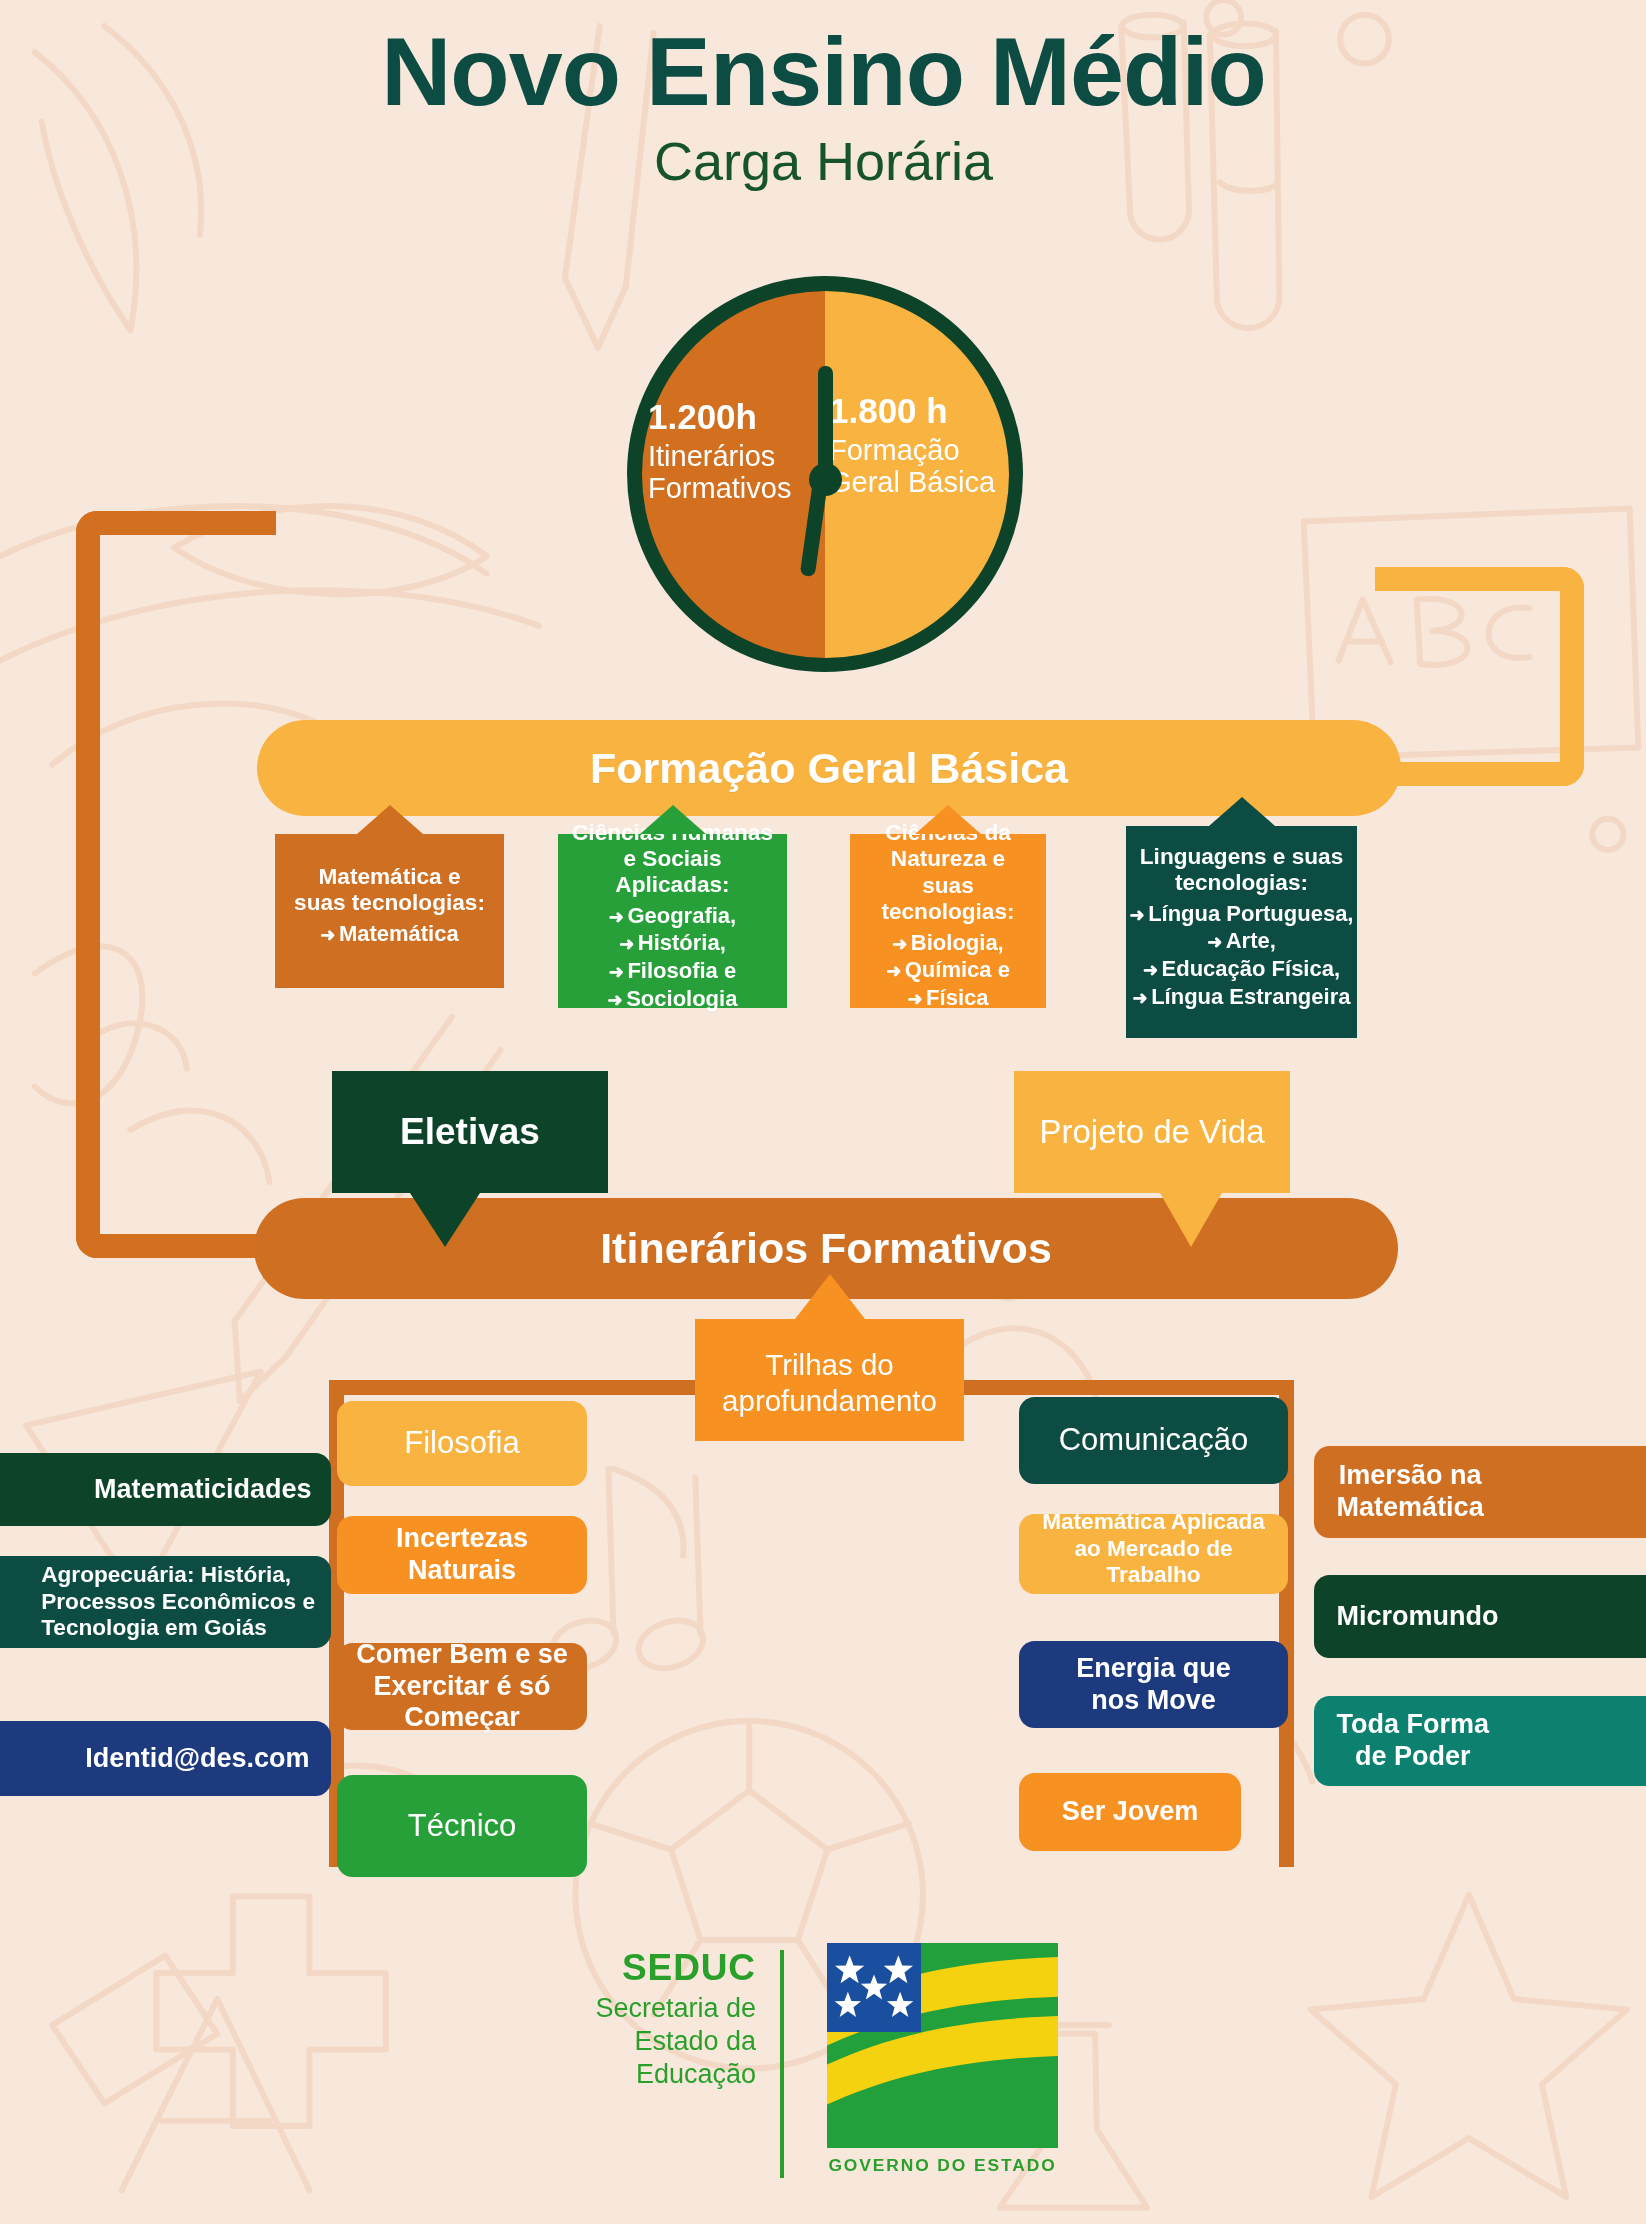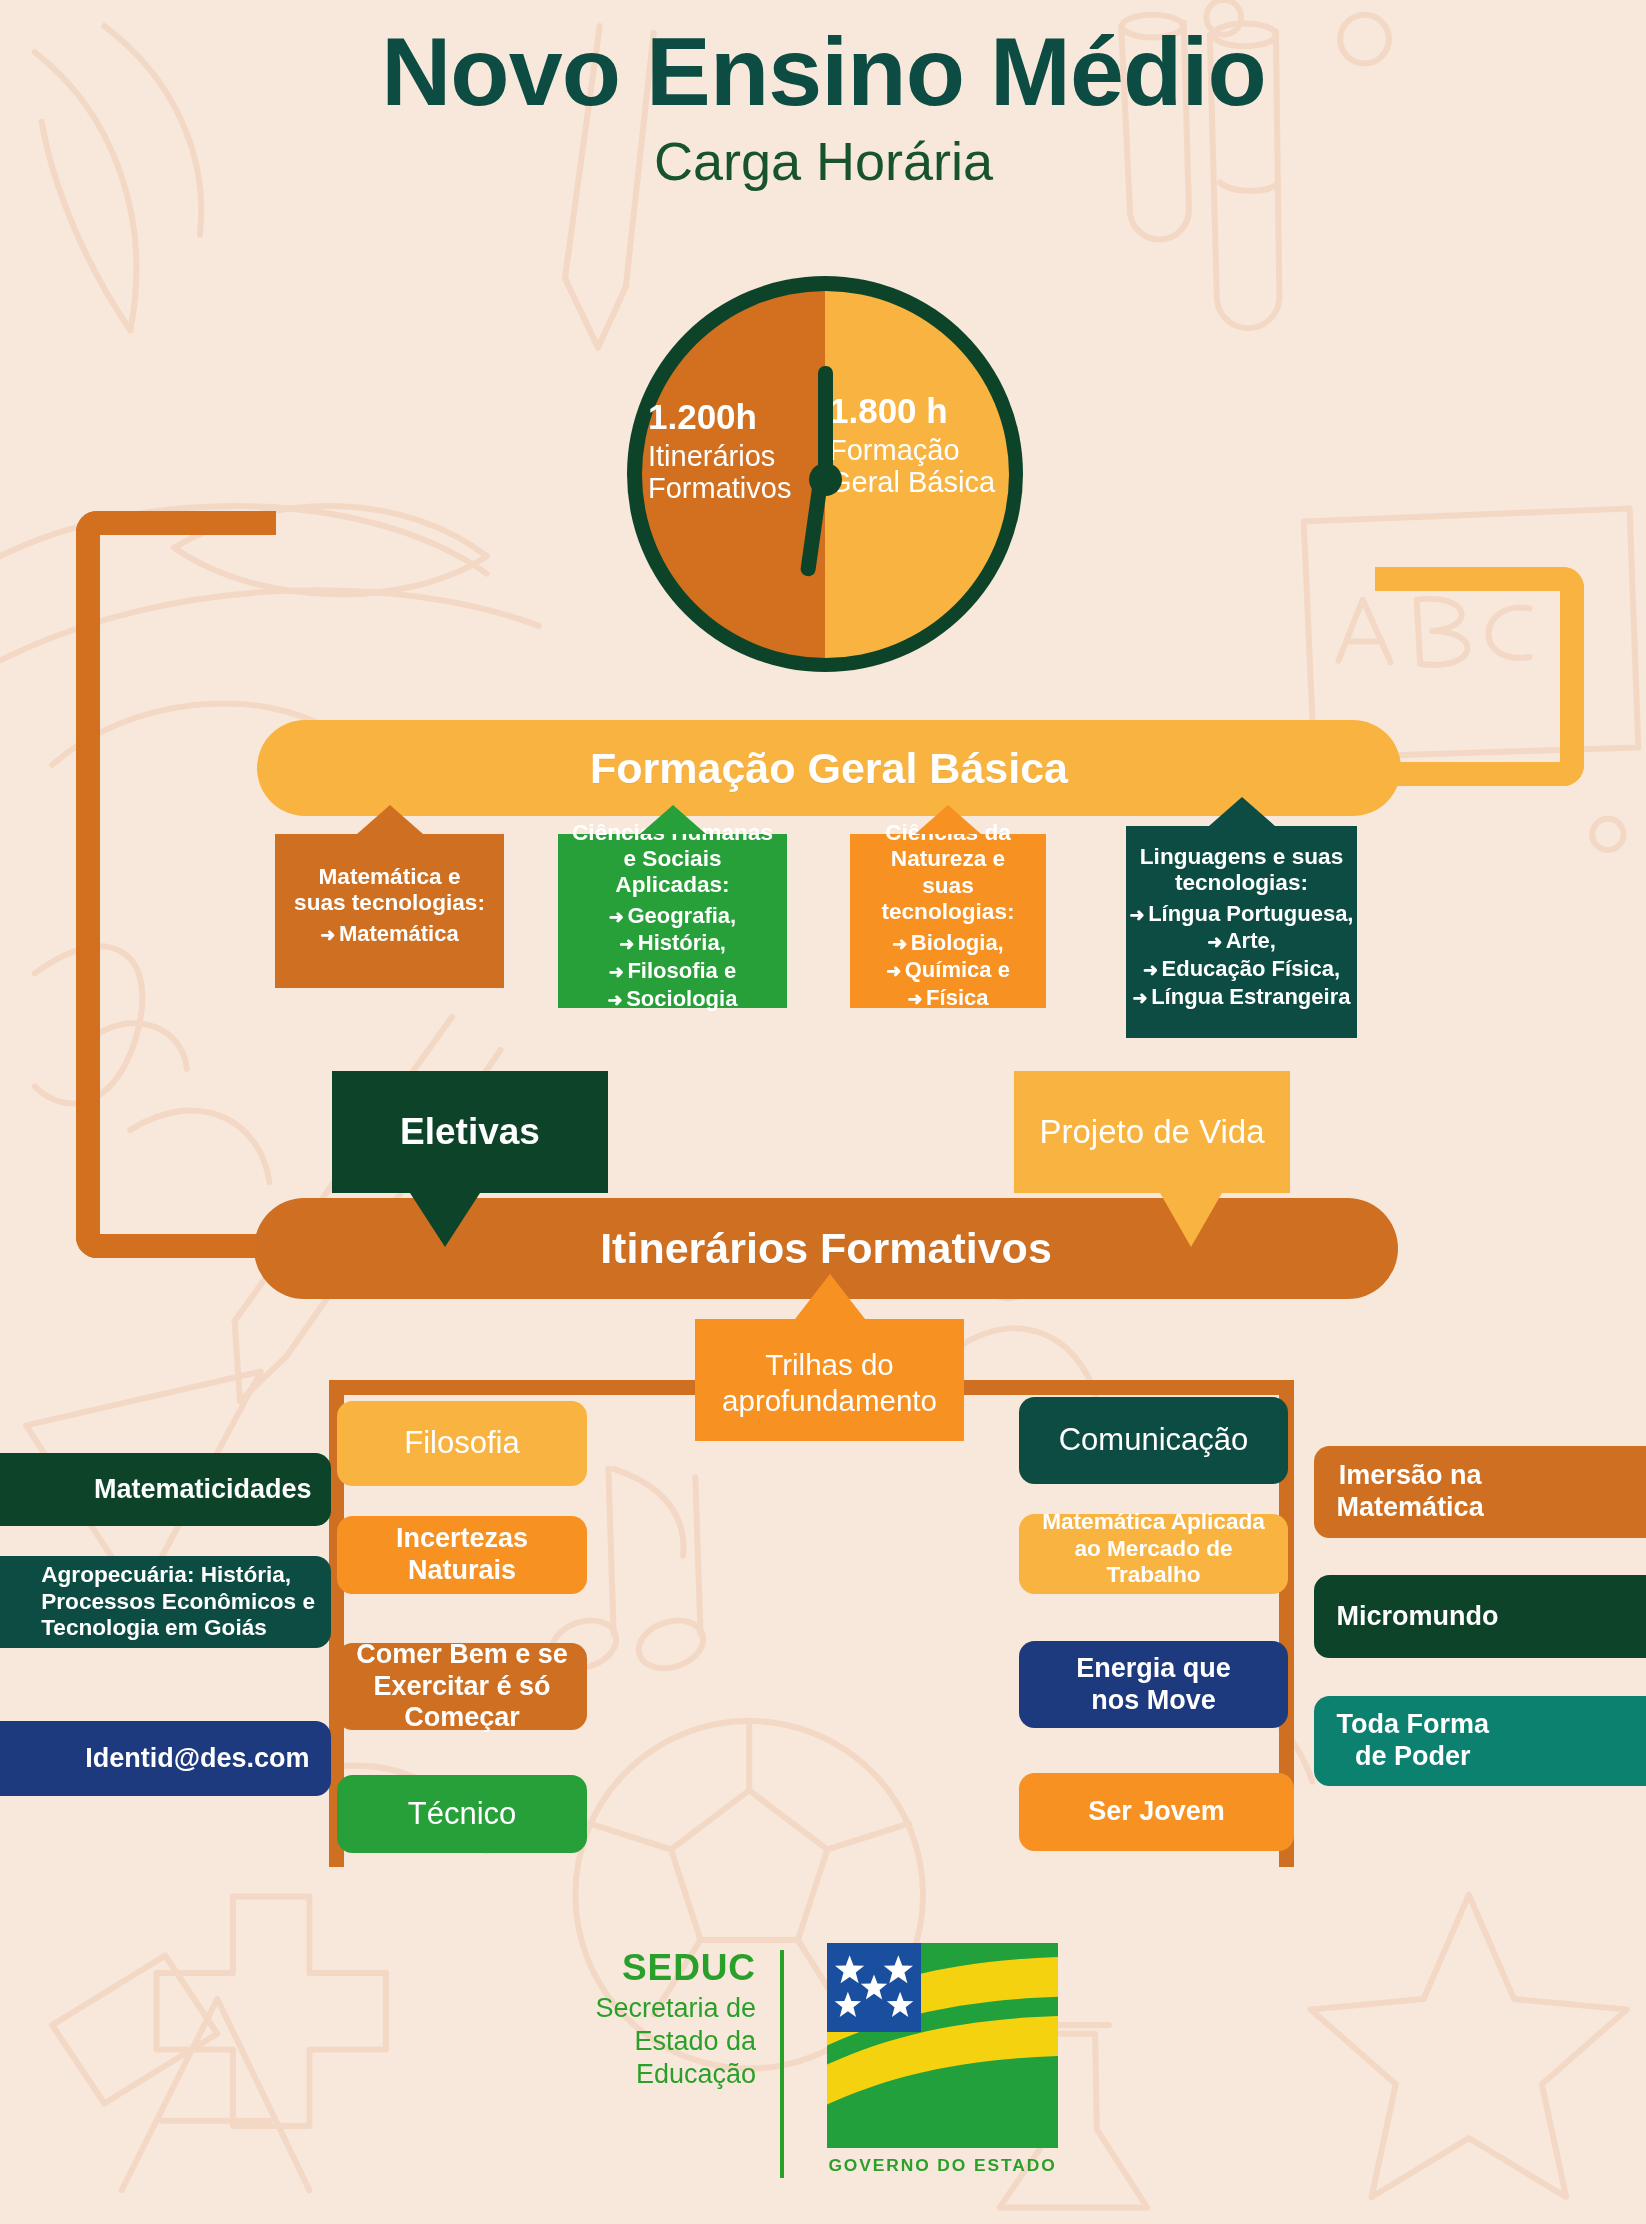--- a/index.html
+++ b/index.html
@@ -155,30 +155,30 @@
     line-height:1.18;
   }
   .chip.lg{font-size:31px;font-weight:400;}
   .chip.md{font-size:27px;font-weight:bold;}
   .chip.sm{font-size:22.6px;font-weight:bold;}
 
   
   #c-cinesfera{left:337px;top:1401px;width:250px;height:85px;background:#f9b340;}
   #c-incertezas{left:337px;top:1516px;width:250px;height:78px;background:#f79122;}
   #c-comer{left:337px;top:1643px;width:250px;height:87px;background:#cf6f22;}
-  #c-tecnico{left:337px;top:1775px;width:250px;height:78px;background:#28a03a;}
+  #c-tecnico{left:337px;top:1775px;width:250px;height:102px;background:#28a03a;}
   
   #c-matematicidades{left:-17.4px;top:1453px;width:348px;height:73px;background:#0d4429;}
   #c-agro{left:-17.4px;top:1556px;width:348px;height:92px;background:#0d4c42;}
   #c-identidades{left:-17.4px;top:1721px;width:348px;height:75px;background:#1e3a7e;}
   
   #c-comunicacao{left:1019px;top:1397px;width:269px;height:87px;background:#0d4c42;}
   #c-matapl{left:1019px;top:1514px;width:269px;height:80px;background:#f9b340;align-items:flex-end;}
   #c-energia{left:1019px;top:1641px;width:269px;height:87px;background:#1e3a7e;}
-  #c-serjovem{left:1019px;top:1773px;width:275px;height:78px;background:#f79122;}
+  #c-serjovem{left:1019px;top:1773px;width:222px;height:78px;background:#f79122;}
   
   #c-imersao{left:1314px;top:1446px;width:348px;height:92px;background:#cf6f22;}
   #c-micromundo{left:1314px;top:1575px;width:348px;height:83px;background:#0d4429;}
   #c-todaforma{left:1314px;top:1696px;width:348px;height:90px;background:#0c8170;}
 
   
   #footer{position:absolute;left:0;top:1938px;width:1647px;height:261px;z-index:6;}
   #seduc{position:absolute;left:556px;top:8.7px;width:200px;text-align:right;color:#2aa02a;}
   #seduc .big{font-size:37px;font-weight:bold;letter-spacing:0.9px;color:#2aa02a;}
   #seduc .small{font-size:27px;line-height:1.22;color:#2aa02a;margin-top:3.5px;}

